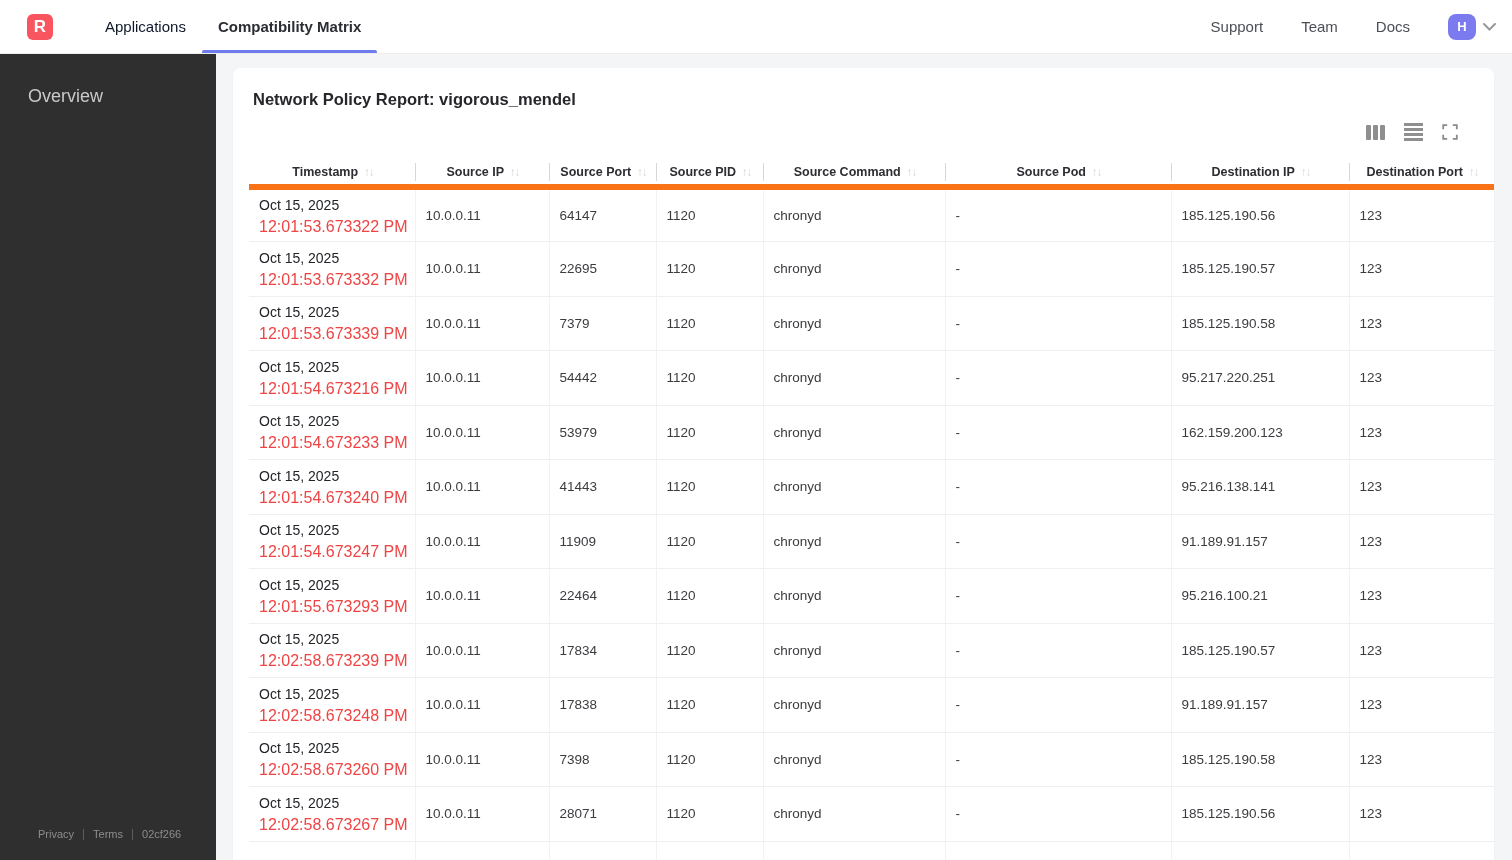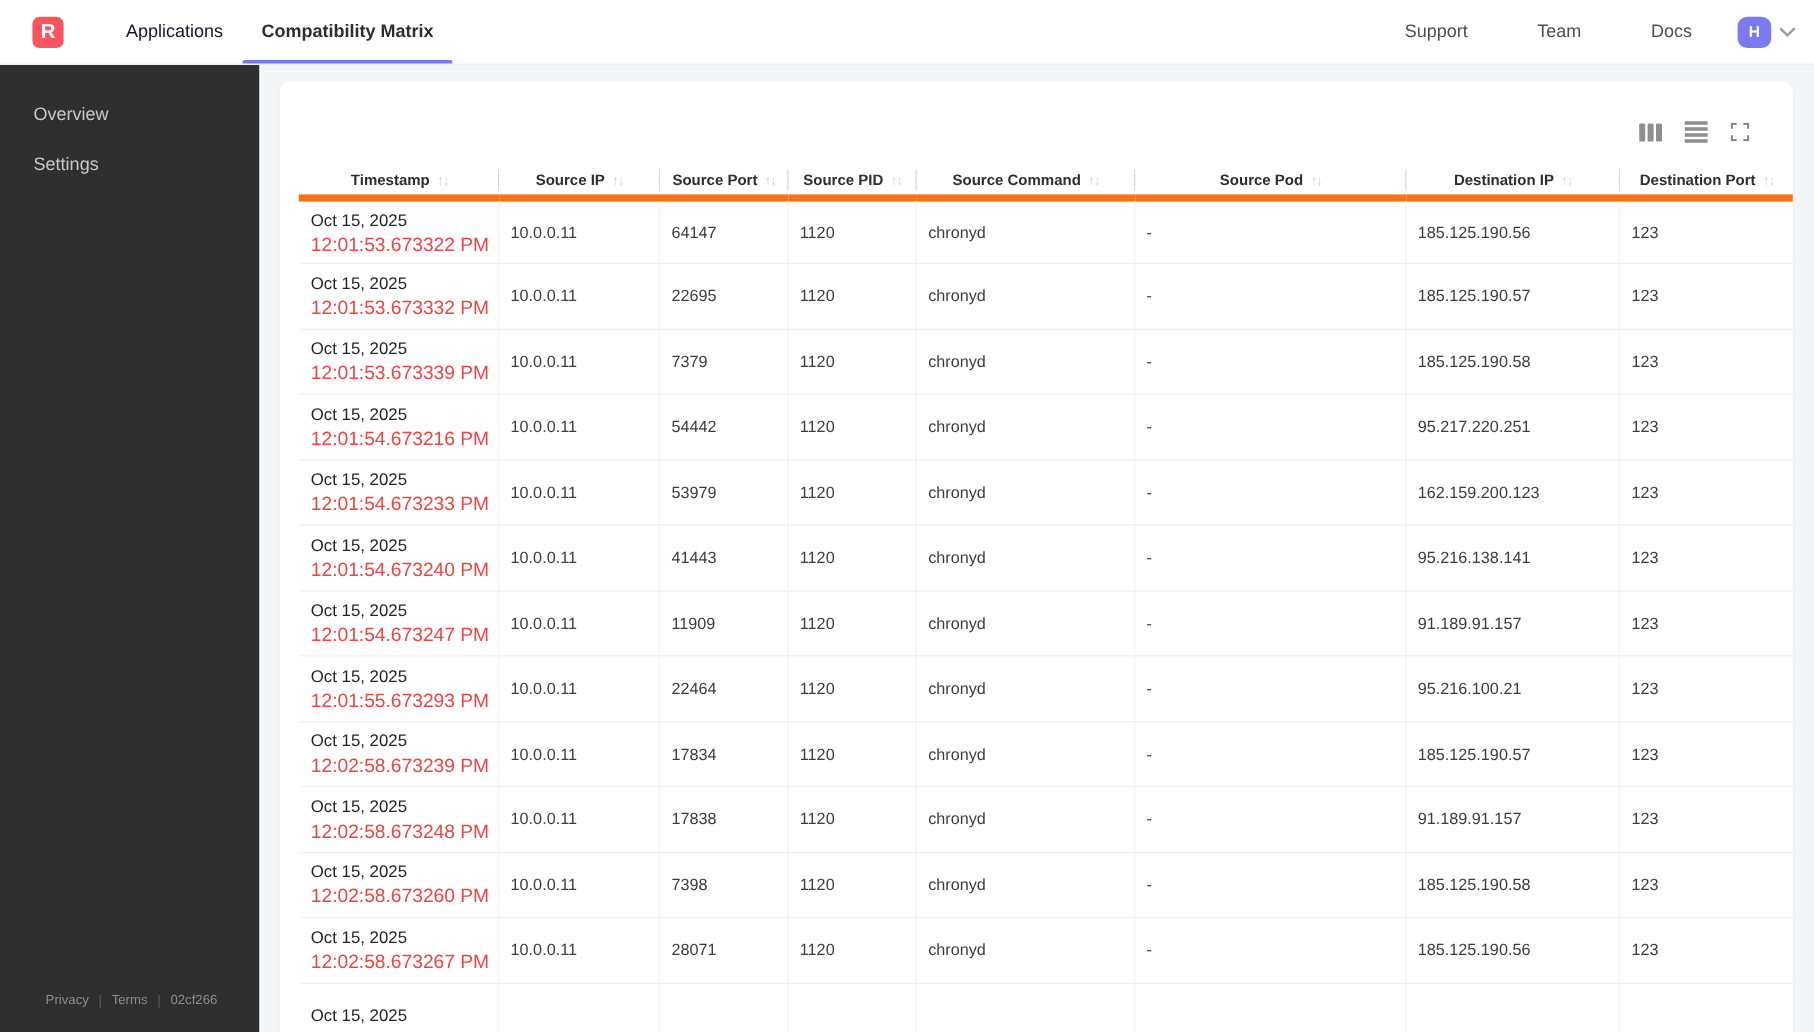--- a/index.html
+++ b/index.html
@@ -14,32 +14,32 @@
   .logo { width:26px; height:26px; border-radius:6px; background:#f85560; color:#fff;
           font-weight:700; font-size:17px; display:flex; align-items:center; justify-content:center;
           align-self:center; margin-left:27px; }
   .nav-tabs { display:flex; margin-left:36px; }
   .nav-tab { display:flex; align-items:center; padding:0 16px; font-size:15px; color:#0f172a;
              position:relative; cursor:pointer; }
   .nav-tab.active { color:#2b2d33; font-weight:700; }
   .nav-tab.active .underline { position:absolute; left:0; right:0; bottom:0; height:3px;
              background:#6f7cf0; border-radius:2px 2px 0 0; }
   .nav-right { margin-left:auto; display:flex; align-items:center; gap:38px; margin-right:16px; }
-  .nav-link { font-size:15px; color:#4c4e56; cursor:pointer;margin-left:20px; }
+  .nav-link { font-size:15px; color:#4c4e56; cursor:pointer; }
   .account { display:flex; align-items:center; gap:7px; cursor:pointer; }
   .avatar { width:28px; height:26px; border-radius:8px; background:#7b7bef; color:#fff;
             font-size:13px; font-weight:600; display:flex; align-items:center; justify-content:center; }
 
   
   .body-row { flex:1; display:flex; overflow:hidden; }
 
   
   .sidebar { width:216px; flex:none; background:#2f2f2f; position:relative;
              display:flex; flex-direction:column; padding-top:21px; }
-  .side-item { height:42px; line-height:42px; padding-left:28px; font-size:15px;
+  .side-item { height:42px; line-height:42px; padding-left:28px; font-size:18px;
                color:#c9c9c9; cursor:pointer; }
   .side-item.active { background:#464646; color:#fff; font-weight:600;
                border-left:4px solid #f85560; padding-left:24px; }
   .side-footer { position:absolute; bottom:20px; left:0; width:100%; display:flex;
                align-items:center; padding-left:38px; font-size:11px; color:#8d8d8d; }
   .vbar { width:1px; height:11px; background:#5c5c5c; margin:0 9px; display:inline-block; }
 
   
   .main { flex:1; overflow:hidden; padding:14px 18px 0 17px; background:#f4f5f7; }
   .card { background:#fff; border-radius:8px; height:1100px; box-shadow:0 1px 2px rgba(0,0,0,.05);
@@ -94,32 +94,32 @@
           <path d="M1 1l5.5 5.5L12 1" fill="none" stroke="#9a9a9a" stroke-width="2" stroke-linecap="round"></path>
         </svg>
       </div>
     </div>
   </header>
 
   <div class="body-row">
 
     <aside class="sidebar">
       <div class="side-item">Overview</div>
-      <div class="side-item">Settings</div>
       <div class="side-footer">
         <span>Privacy</span>
         <span class="vbar"></span>
         <span>Terms</span>
         <span class="vbar"></span>
         <span>02cf266</span>
       </div>
     </aside>
 
     <main class="main">
       <div class="card">
+        <h1 class="card-title">Network Policy Report: vigorous_mendel</h1>
 
         <div class="toolbar">
           <div class="tool cols-icon">
               <i></i>
               <i></i>
               <i></i>
             </div>
           <div class="tool rows-icon">
               <i></i>
               <i></i>

